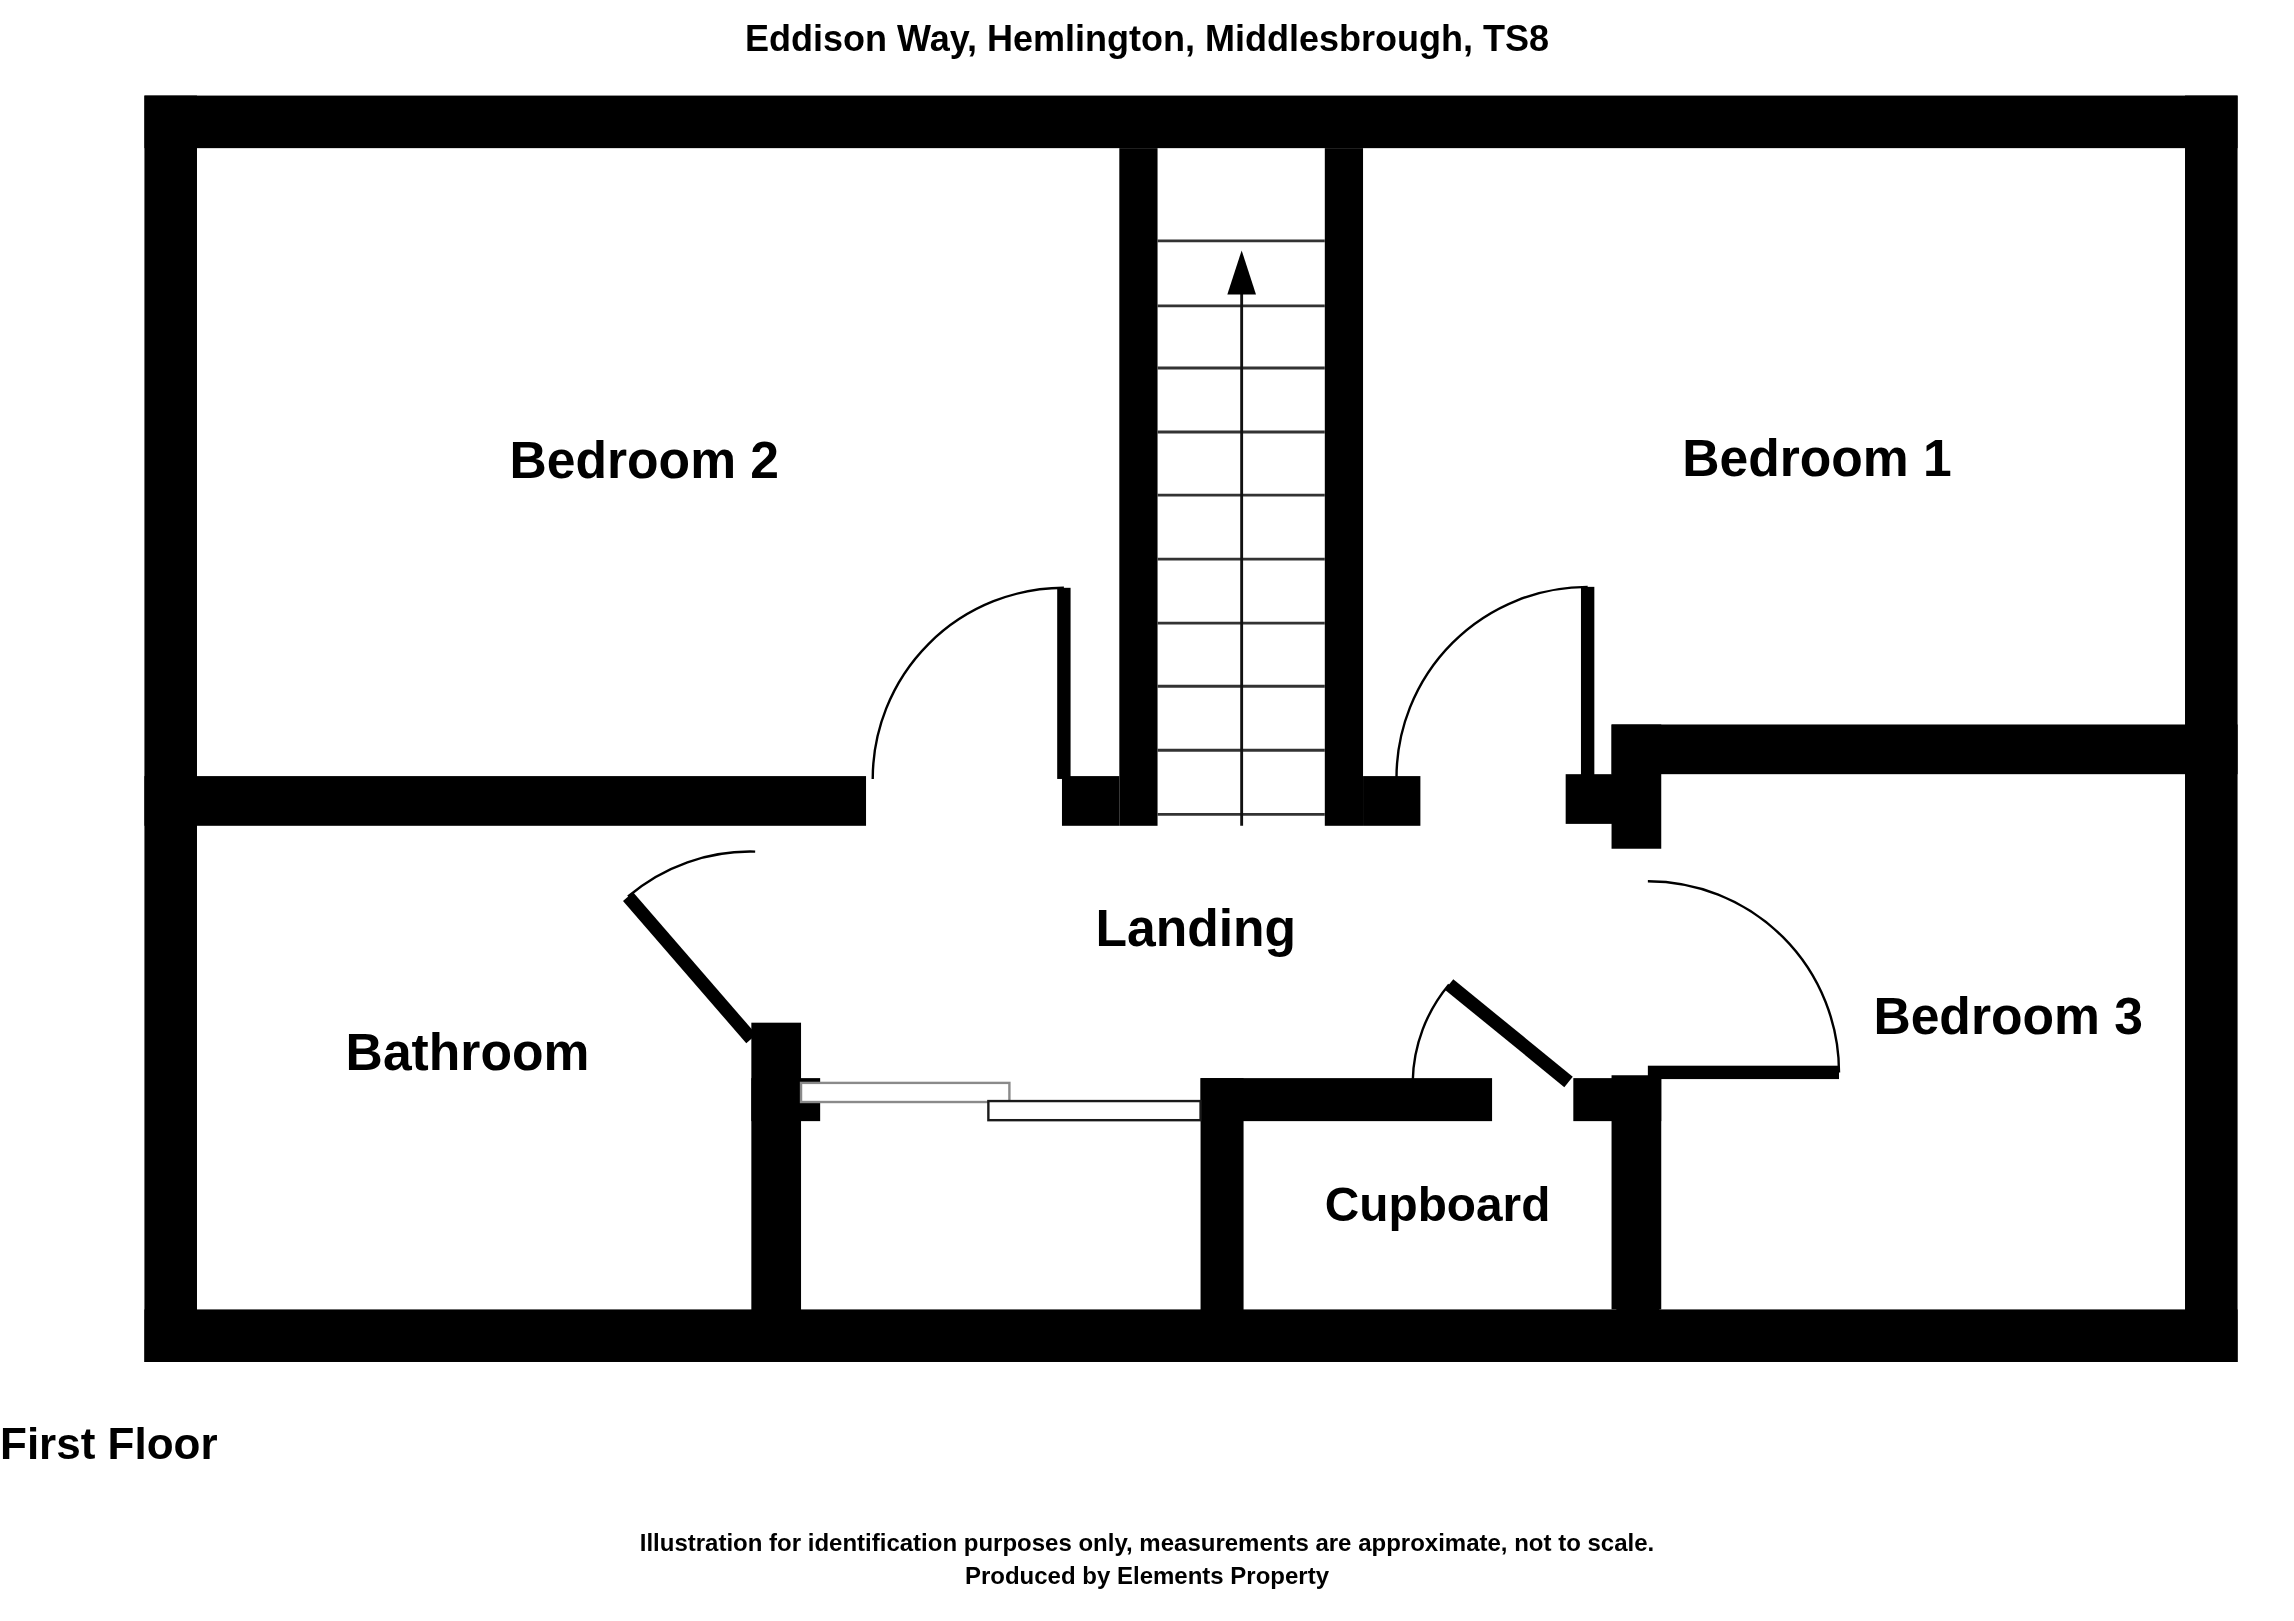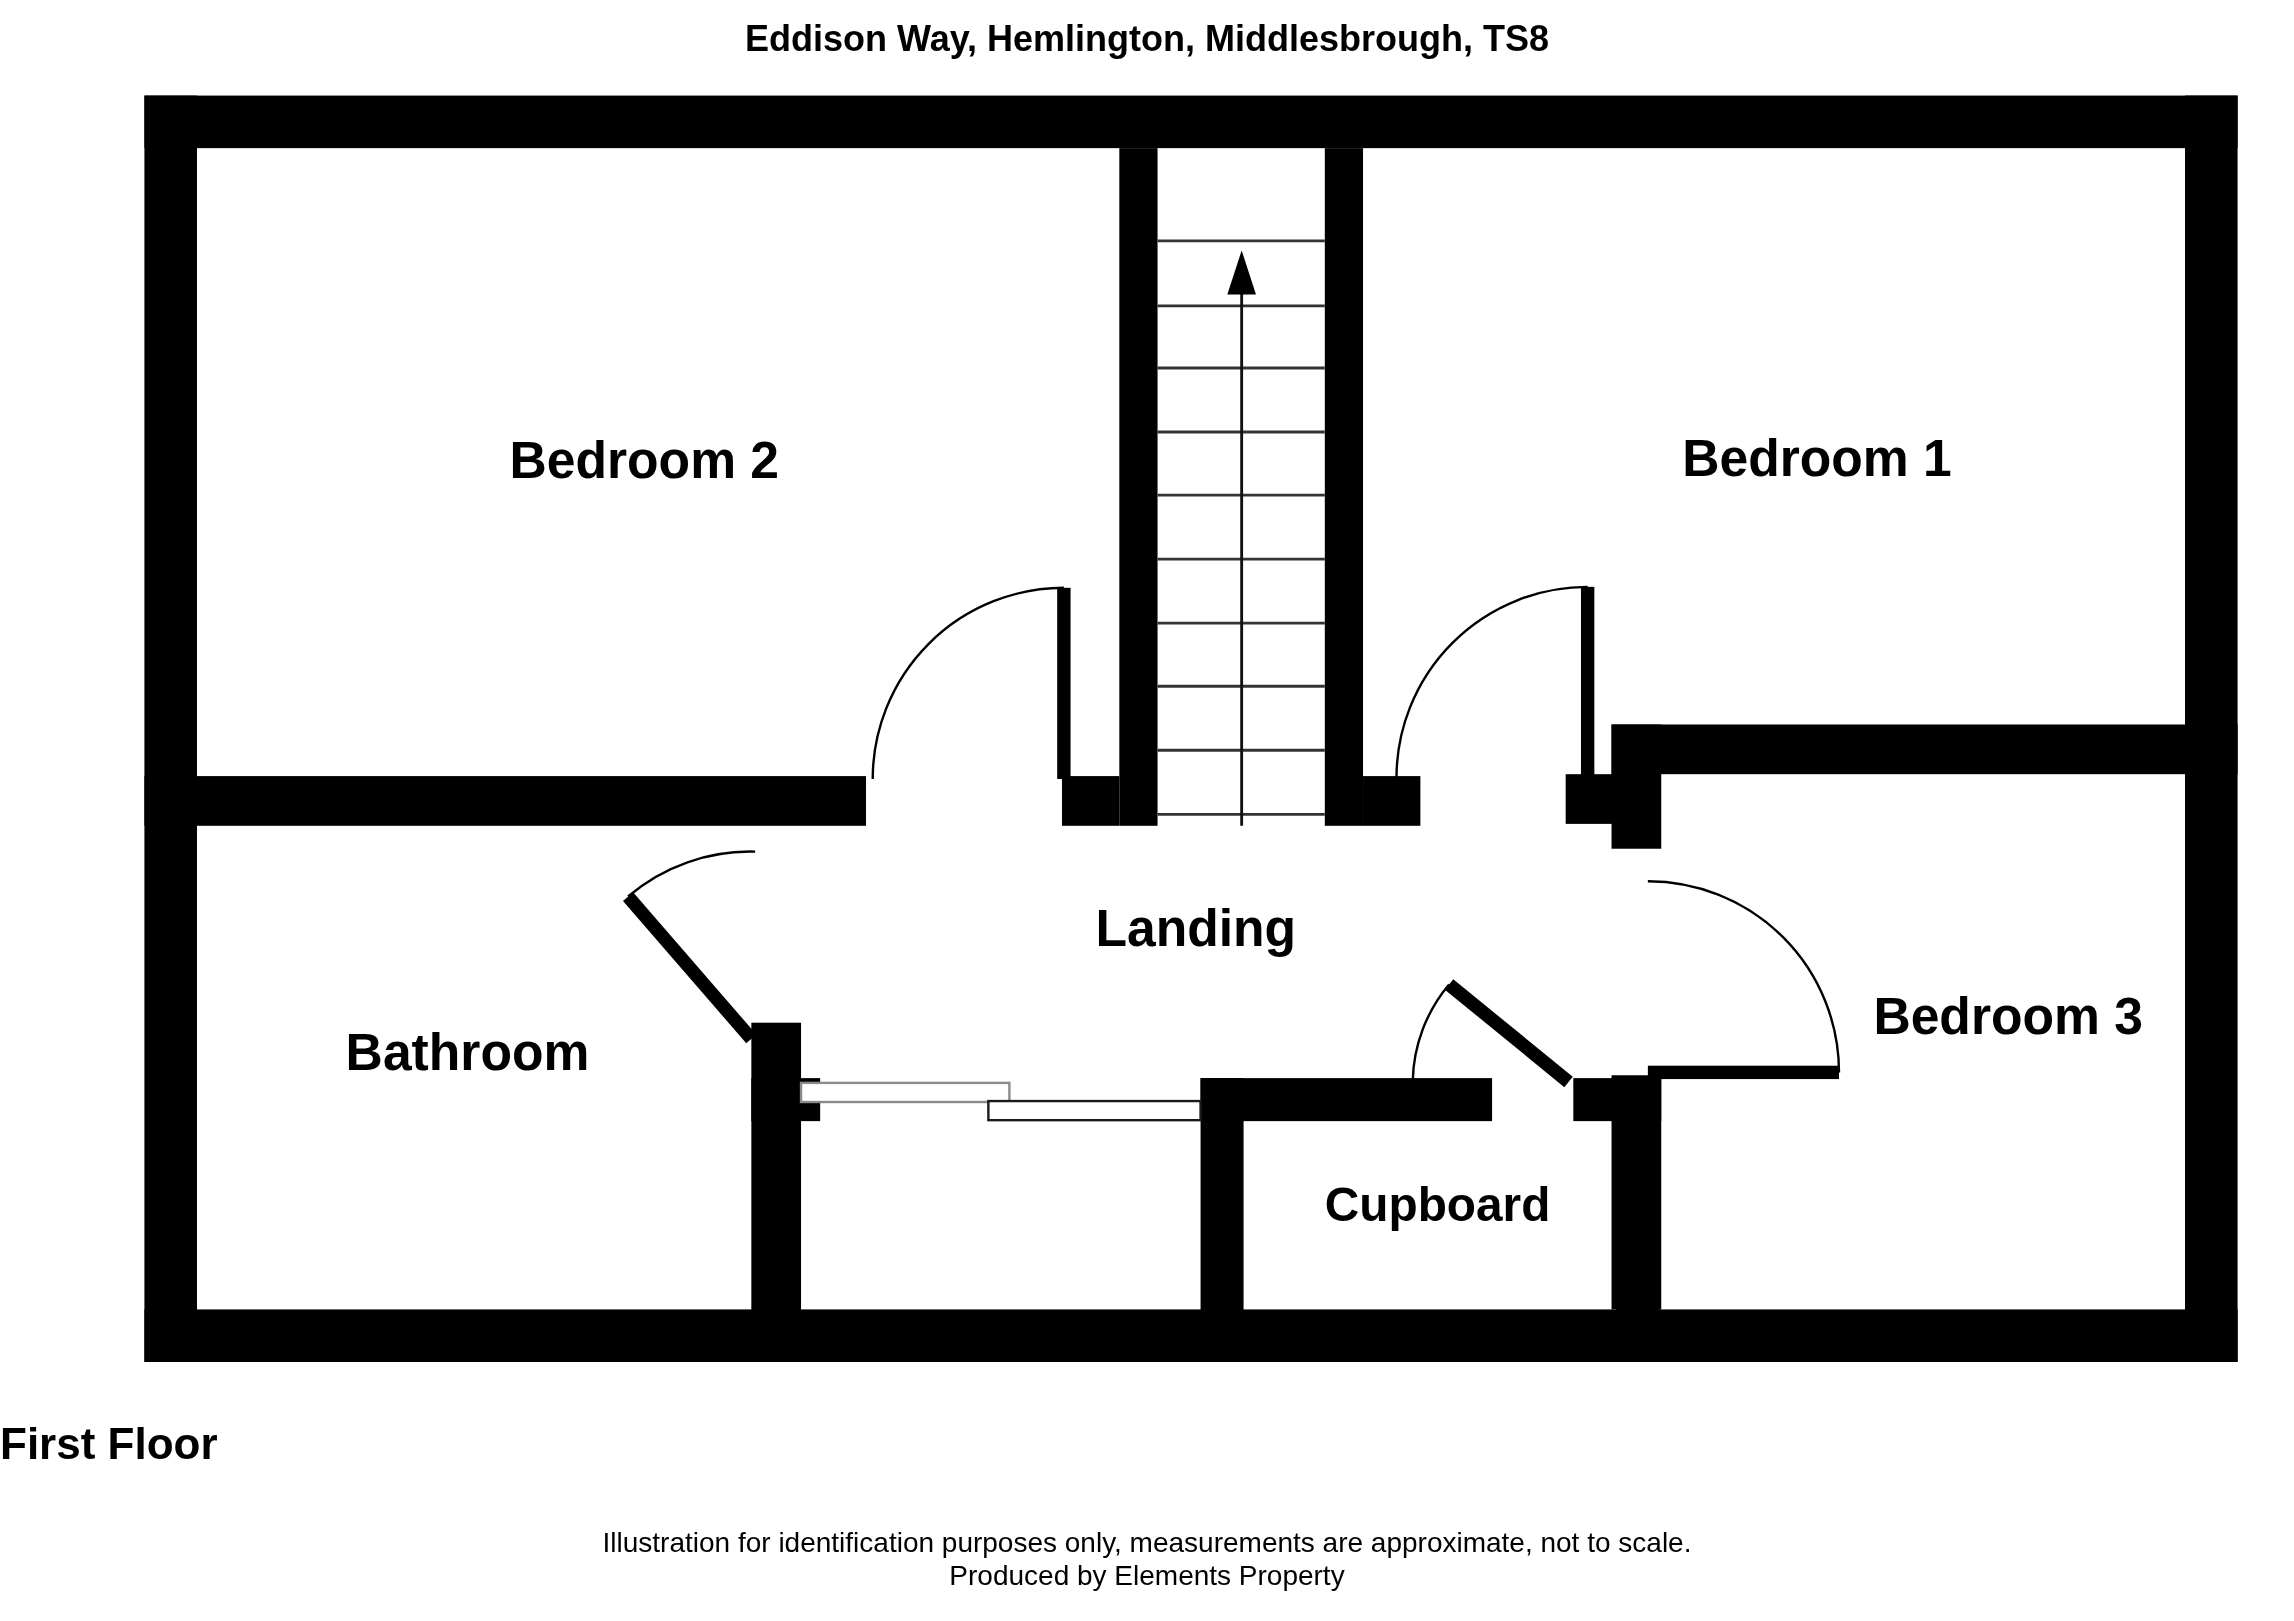--- a/index.html
+++ b/index.html
@@ -43,22 +43,22 @@
   }
   .footer {
     position: absolute;
     top: 1527px;
     left: 0;
     width: 2294px;
     text-align: center;
   }
   .footer-line {
     display: block;
-    font-size: 28px;
-    font-weight: normal;
+    font-size: 24px;
+    font-weight: bold;
     line-height: 32.5px;
   }
   .plan-svg-wrap {
     position: absolute;
     top: 0;
     left: 0;
     width: 2294px;
     height: 1405px;
     margin-left: 44px;
   }

